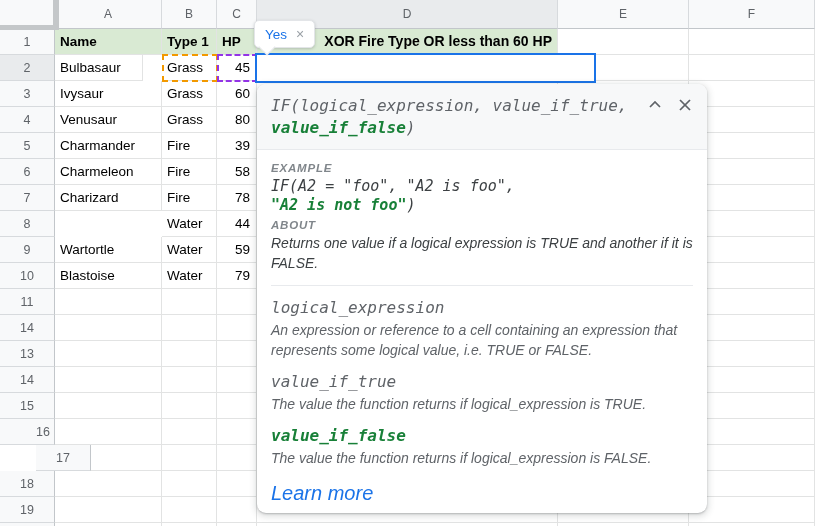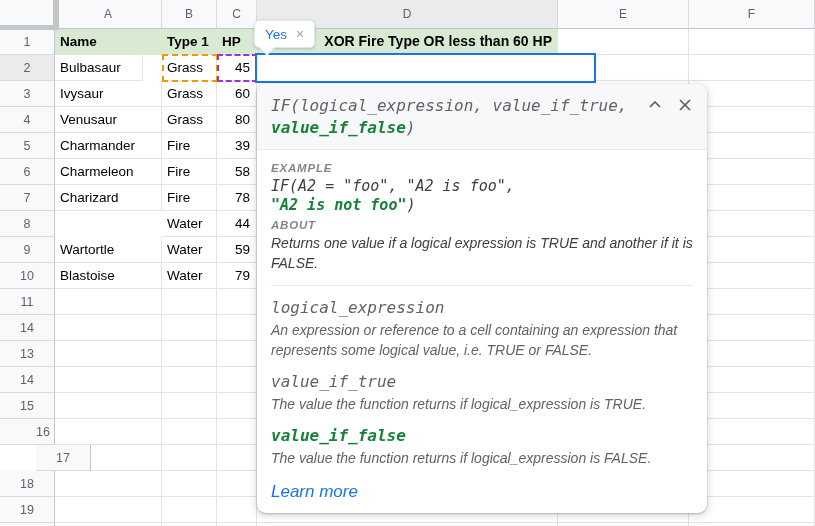--- a/index.html
+++ b/index.html
@@ -52,21 +52,21 @@
   .hp-label{font-size:11.5px;font-weight:bold;color:#80868b;letter-spacing:.8px;margin-top:4px;}
   .hp-code{font-family:"DejaVu Sans Mono",monospace;font-size:15px;line-height:19px;
            color:#3c4043;white-space:pre;margin-top:3px;}
   .hp-code .green{color:#188038;font-weight:bold;}
   .hp-about{font-size:14px;line-height:20px;color:#3c4043;margin-top:2px;}
   .hp-divider{border:none;border-top:1px solid #e8eaed;margin:12px 0 0;}
   .hp-param-name{font-family:"DejaVu Sans Mono",monospace;font-size:16px;line-height:20px;
                  color:#5f6368;margin-top:12px;}
   .hp-param-name.green{color:#188038;font-weight:bold;}
   .hp-param-desc{font-size:14px;line-height:20px;color:#5f6368;margin-top:2px;}
-  .hp-learn{margin-top:14px;font-size:17px;color:#1a73e8;display:inline-block;cursor:pointer;}
+  .hp-learn{margin-top:14px;font-size:20px;color:#1a73e8;display:inline-block;cursor:pointer;}
 </style>
 </head>
 <body>
 
 <div id="stage">
 
   <div id="grid-cells">
       <div class="cell grn" style="left: 55px; top: 29px; width: 107px; height: 26px;">Name</div>
       <div class="cell grn" style="left: 162px; top: 29px; width: 55px; height: 26px;">Type 1</div>
       <div class="cell grn" style="left: 217px; top: 29px; width: 40px; height: 26px;">HP</div>

